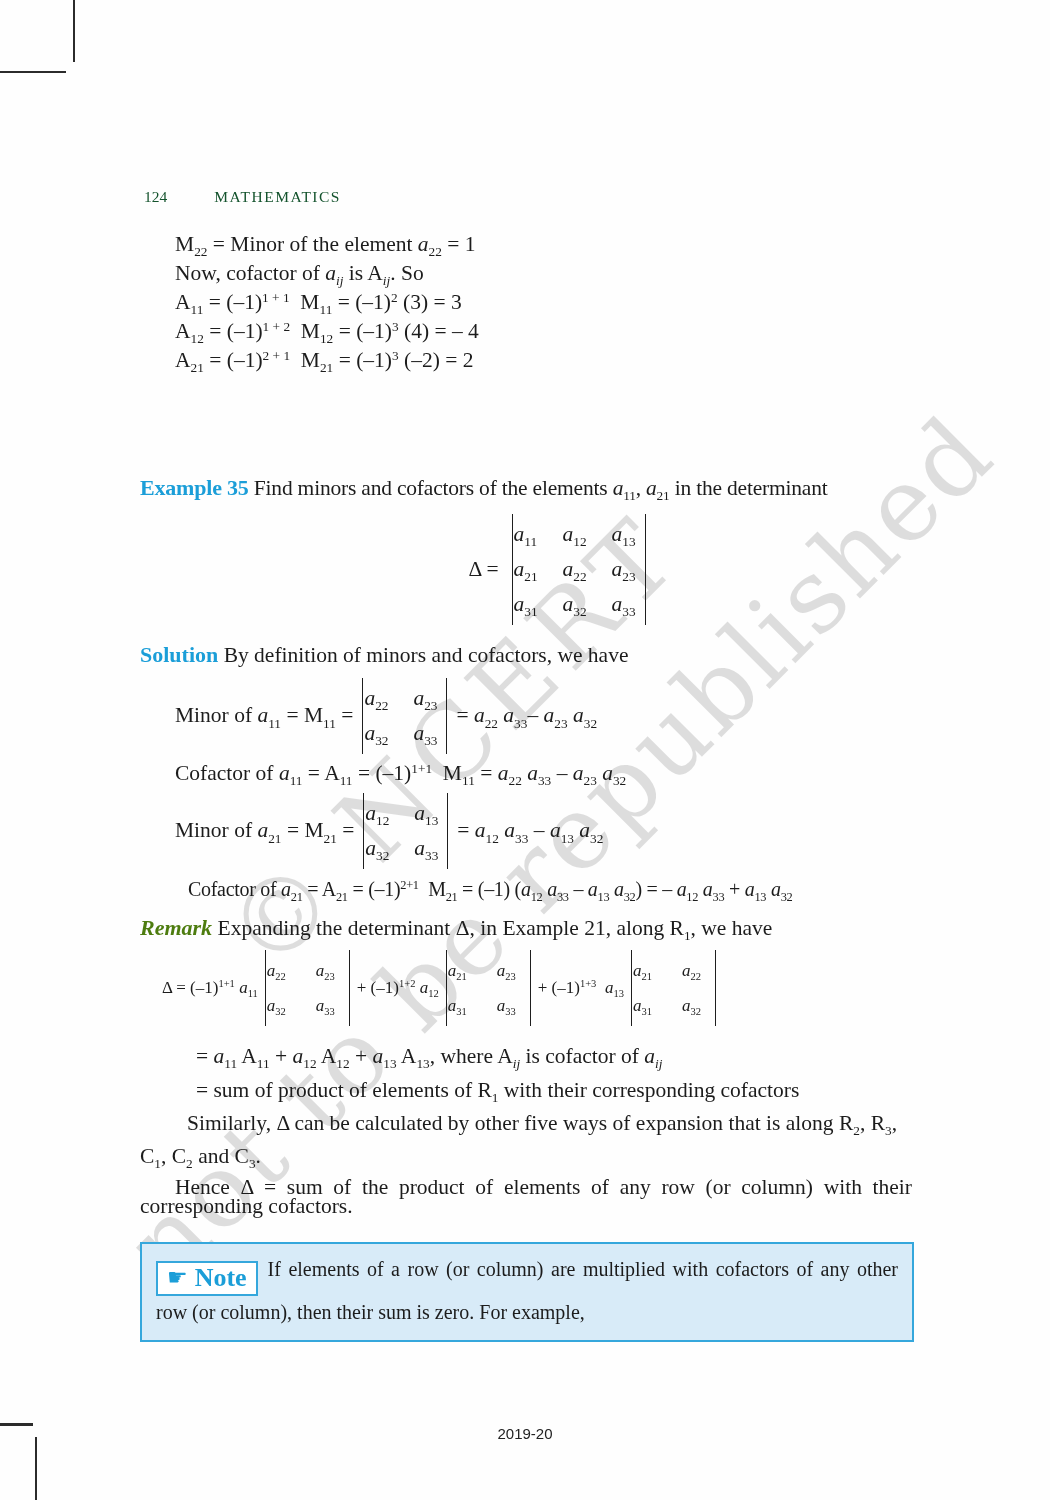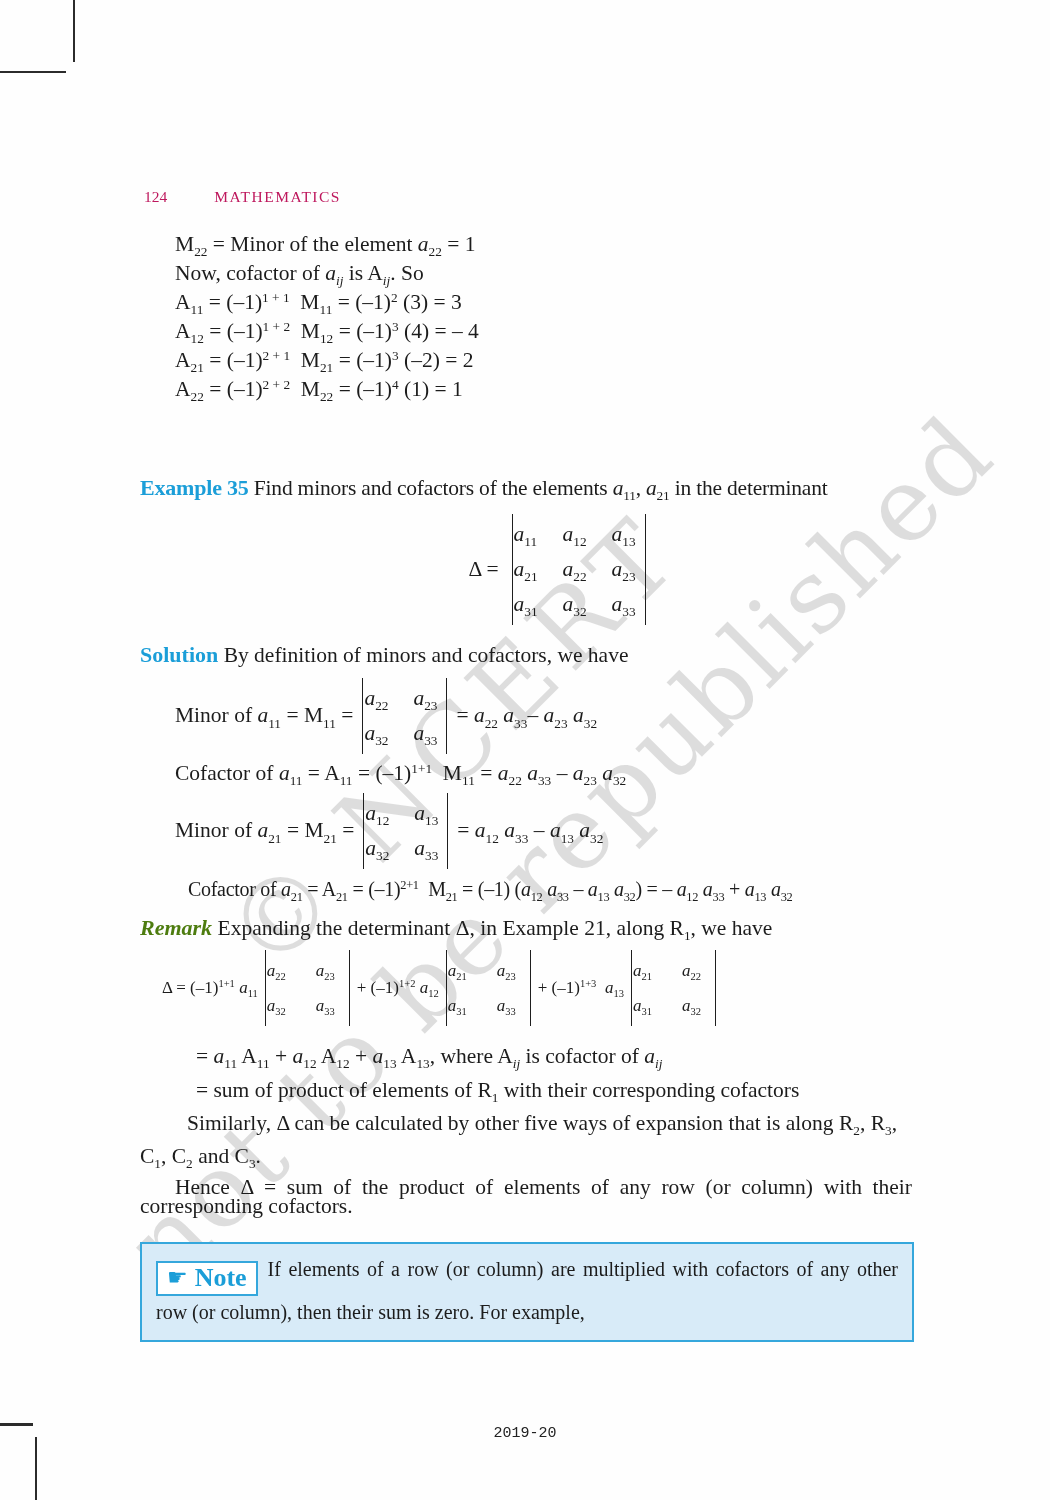--- a/index.html
+++ b/index.html
@@ -43,42 +43,42 @@
     position:absolute; left:-143px; top:646px; width:1300px; z-index:1;
     transform:rotate(-45deg);
     text-align:center; white-space:nowrap;
     color:rgba(0,0,0,0.13);
     font-family:"DejaVu Serif", serif;
     font-size:102px; line-height:150px; letter-spacing:3px;
     pointer-events:none;
   }
   .watermark .wm1 { letter-spacing:10px; }
 
-  .header { left:144px; top:188px; font-size:15.5px; color:#be185d;font-family:Liberation Serif, serif; }
+  .header { left:144px; top:188px; font-size:15.5px; color:#14532d;font-family:Liberation Serif, serif; }
   .header .subject { margin-left:47px; letter-spacing:1.5px; }
 
   .intro { left:175px; top:230px; line-height:38.6px; }
 
   .note-box {
     position:absolute; left:140px; top:1242px; width:774px; z-index:2;
     background:#d8ebf8; border:2px solid #35a7dc;
     padding:9px 14px 11px 14px;
     font-size:20px; line-height:33px; text-align:justify;
   }
   .note-label-box {
     display:inline-flex; align-items:center; gap:7px;
     background:#ffffff; border:2px solid #35a7dc;
     padding:0 9px 2px 9px; margin-right:10px;
     vertical-align:-9px; line-height:29px;
   }
   .note-label-box .hand { font-family:"DejaVu Sans", sans-serif; font-size:23px; color:#1b9ed8; }
   .note-label-box .note-word { color:#1b9ed8; font-weight:bold; font-size:26px; }
 
   .footer { left:0; top:1425px; width:1050px; text-align:center;
-            font-family:Liberation Mono, monospace; font-size:15px; color:#222; }
+            font-family:Liberation Sans, sans-serif; font-size:15px; color:#222; }
 
   .justify-stretch { text-align:justify; text-align-last:justify; }
 </style>
 </head>
 <body>
 
 <div class="page">
 
   <div class="watermark">
     <div class="wm1">© NCERT</div>
@@ -93,21 +93,20 @@
   <div class="abs header nowrap">
     <span>124</span><span class="subject">MATHEMATICS</span>
   </div>
 
   <div class="abs intro nowrap">
     <div class="mline">M<sub>22</sub> = Minor of the element <i>a</i><sub>22</sub> = 1</div>
     <div class="mline">Now, cofactor of <i>a</i><sub><i>ij</i></sub> is A<sub><i>ij</i></sub>. So</div>
     <div class="mline">A<sub>11</sub> = (–1)<sup>1 + 1</sup>&nbsp; M<sub>11</sub> = (–1)<sup>2</sup> (3) = 3</div>
     <div class="mline">A<sub>12</sub> = (–1)<sup>1 + 2</sup>&nbsp; M<sub>12</sub> = (–1)<sup>3</sup> (4) = – 4</div>
     <div class="mline">A<sub>21</sub> = (–1)<sup>2 + 1</sup>&nbsp; M<sub>21</sub> = (–1)<sup>3</sup> (–2) = 2</div>
-    <div class="mline">A<sub>22</sub> = (–1)<sup>2 + 2</sup>&nbsp; M<sub>22</sub> = (–1)<sup>4</sup> (1) = 1</div>
   </div>
 
   <div class="abs nowrap" style="left:140px; top:474px; letter-spacing:-0.2px;">
     <span class="h-blue" style="font-size:22px;">Example 35</span>
     <span class="mline">Find minors and cofactors of the elements <i>a</i><sub>11</sub>, <i>a</i><sub>21</sub> in the determinant</span>
   </div>
 
   <div class="abs" style="left:0; top:514px; width:1050px; display:flex; justify-content:center;">
     <div class="eqrow" style="transform:translateX(32px); gap:13px;">
       <span class="mline">Δ =</span>

